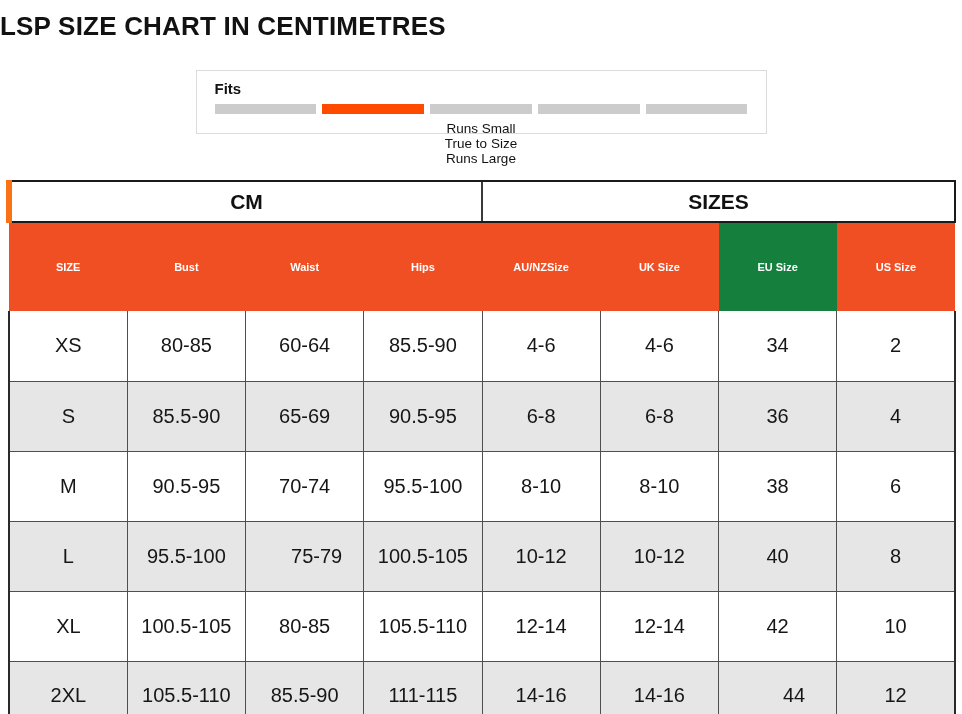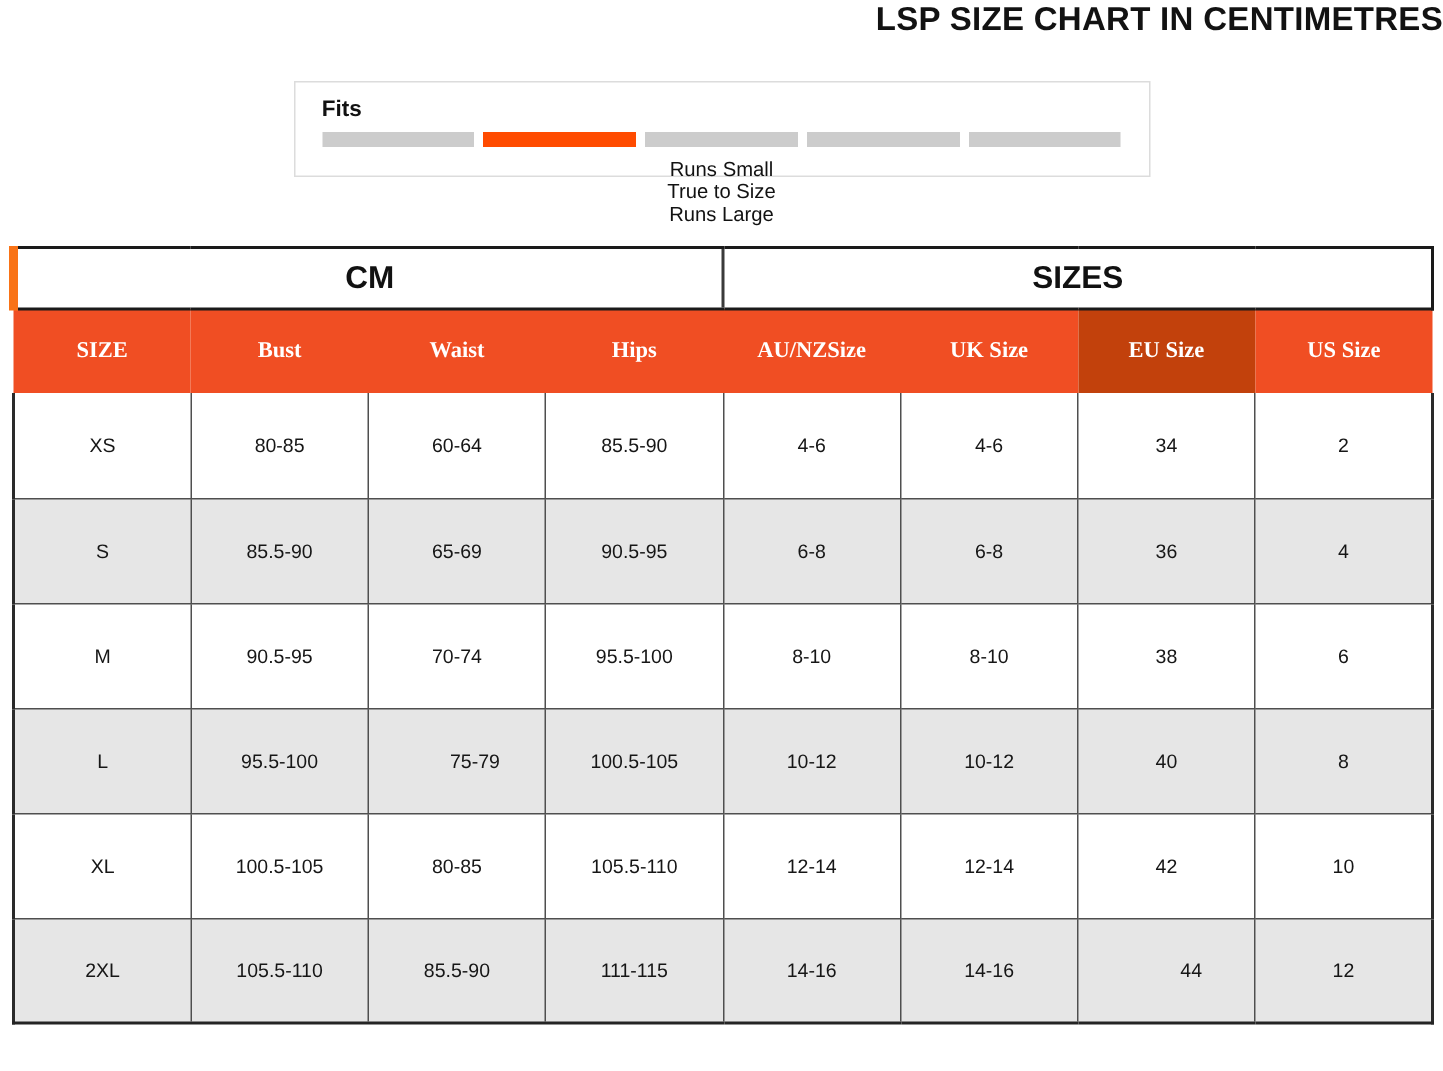--- a/index.html
+++ b/index.html
@@ -4,23 +4,23 @@
 <style>
   * { box-sizing: border-box; }
   html, body { margin: 0; padding: 0; background: #ffffff; }
   .page {
     width: 962px; height: 714px; position: relative; overflow: hidden;
     background: #ffffff;
     font-family: "Liberation Sans", sans-serif;
     color: #111111;
   }
   .page-title {
-    margin: 0; 
-    text-align: right;
-    font-size: 22px; font-weight: 800; letter-spacing: 0.2px;
+    margin: 0; padding-top: 11px;
+    text-align: left;
+    font-size: 26px; font-weight: 800; letter-spacing: 0.2px;
     color: #121212;
   }
   
   .fits-box {
     width: 571px; height: 64px;
     margin: 28px auto 0;
     border: 1px solid #dcdcdc;
     padding: 9px 18px 10px;
     background: #ffffff;
   }
@@ -44,29 +44,28 @@
   .group-row th {
     height: 41px;
     background: #ffffff;
     font-size: 21px; font-weight: 800; color: #111111;
     border-top: 2px solid #1a1a1a;
     border-bottom: 2px solid #1a1a1a;
   }
   .group-row th:first-child { border-left: 6px solid #f97316; }
   .group-row th:last-child  { border-right: 2px solid #1a1a1a; border-left: 2px solid #3a3a3a; }
   .col-row th {
-    height: 56px;
+    height: 89px;
     color: #ffffff;
-    font-size: 15px; font-weight: 700;
+    font-size: 11px; font-weight: 700;
     border: none;
-    font-family: Liberation Serif, serif;
   }
   .size-table td {
     height: 70px;
-    font-size: 13px; color: #161616;
+    font-size: 20px; color: #161616;
     background: #ffffff;
     border: 1.5px solid #4f4f4f;
   }
   .size-table tbody tr:first-child td { border-top: none; }
   .size-table tbody tr:last-child td  { border-bottom: 2px solid #242424; }
   .size-table td:first-child { border-left: 2px solid #2a2a2a; }
   .size-table td:last-child  { border-right: 2px solid #2a2a2a; }
 </style>
 </head>
 <body>
@@ -99,21 +98,21 @@
         <th colspan="4">CM</th>
         <th colspan="4">SIZES</th>
       </tr>
       <tr class="col-row" id="col-row">
           <th style="background: rgb(240, 78, 35);">SIZE</th>
           <th style="background: rgb(240, 78, 35);">Bust</th>
           <th style="background: rgb(240, 78, 35);">Waist</th>
           <th style="background: rgb(240, 78, 35);">Hips</th>
           <th style="background: rgb(240, 78, 35);">AU/NZSize</th>
           <th style="background: rgb(240, 78, 35);">UK Size</th>
-          <th style="background: #c2410c;">EU Size</th>
+          <th style="background: #15803d;">EU Size</th>
           <th style="background: rgb(240, 78, 35);">US Size</th>
         </tr>
     </thead>
     <tbody id="table-body">
         <tr>
           <td>XS</td>
           <td>80-85</td>
           <td>60-64</td>
           <td>85.5-90</td>
           <td>4-6</td>

